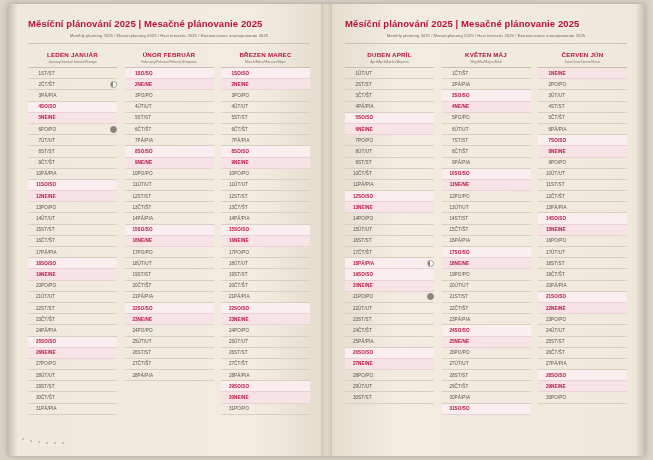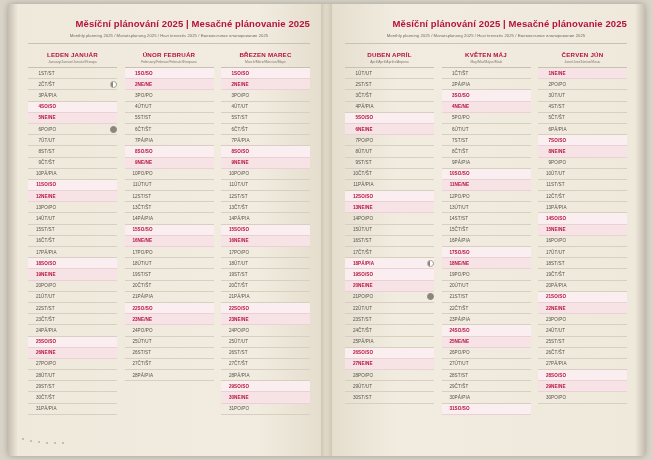--- a/index.html
+++ b/index.html
@@ -50,21 +50,21 @@
   .page-inner {
     position: absolute;
     top: 14px;
     width: 282px;
     height: 420px;
   }
   .left-inner { left: 20px; }
   .right-inner { left: 337px; }
 
   .hdr-title {
-    text-align: right;
+    text-align: left;
     color: #b5123c;
     font-size: 9.5px;
     font-weight: bold;
     letter-spacing: 0.1px;
     line-height: 12px;
   }
   .hdr-sub {
     text-align: center;
     color: #6f6a60;
     font-size: 4.2px;

